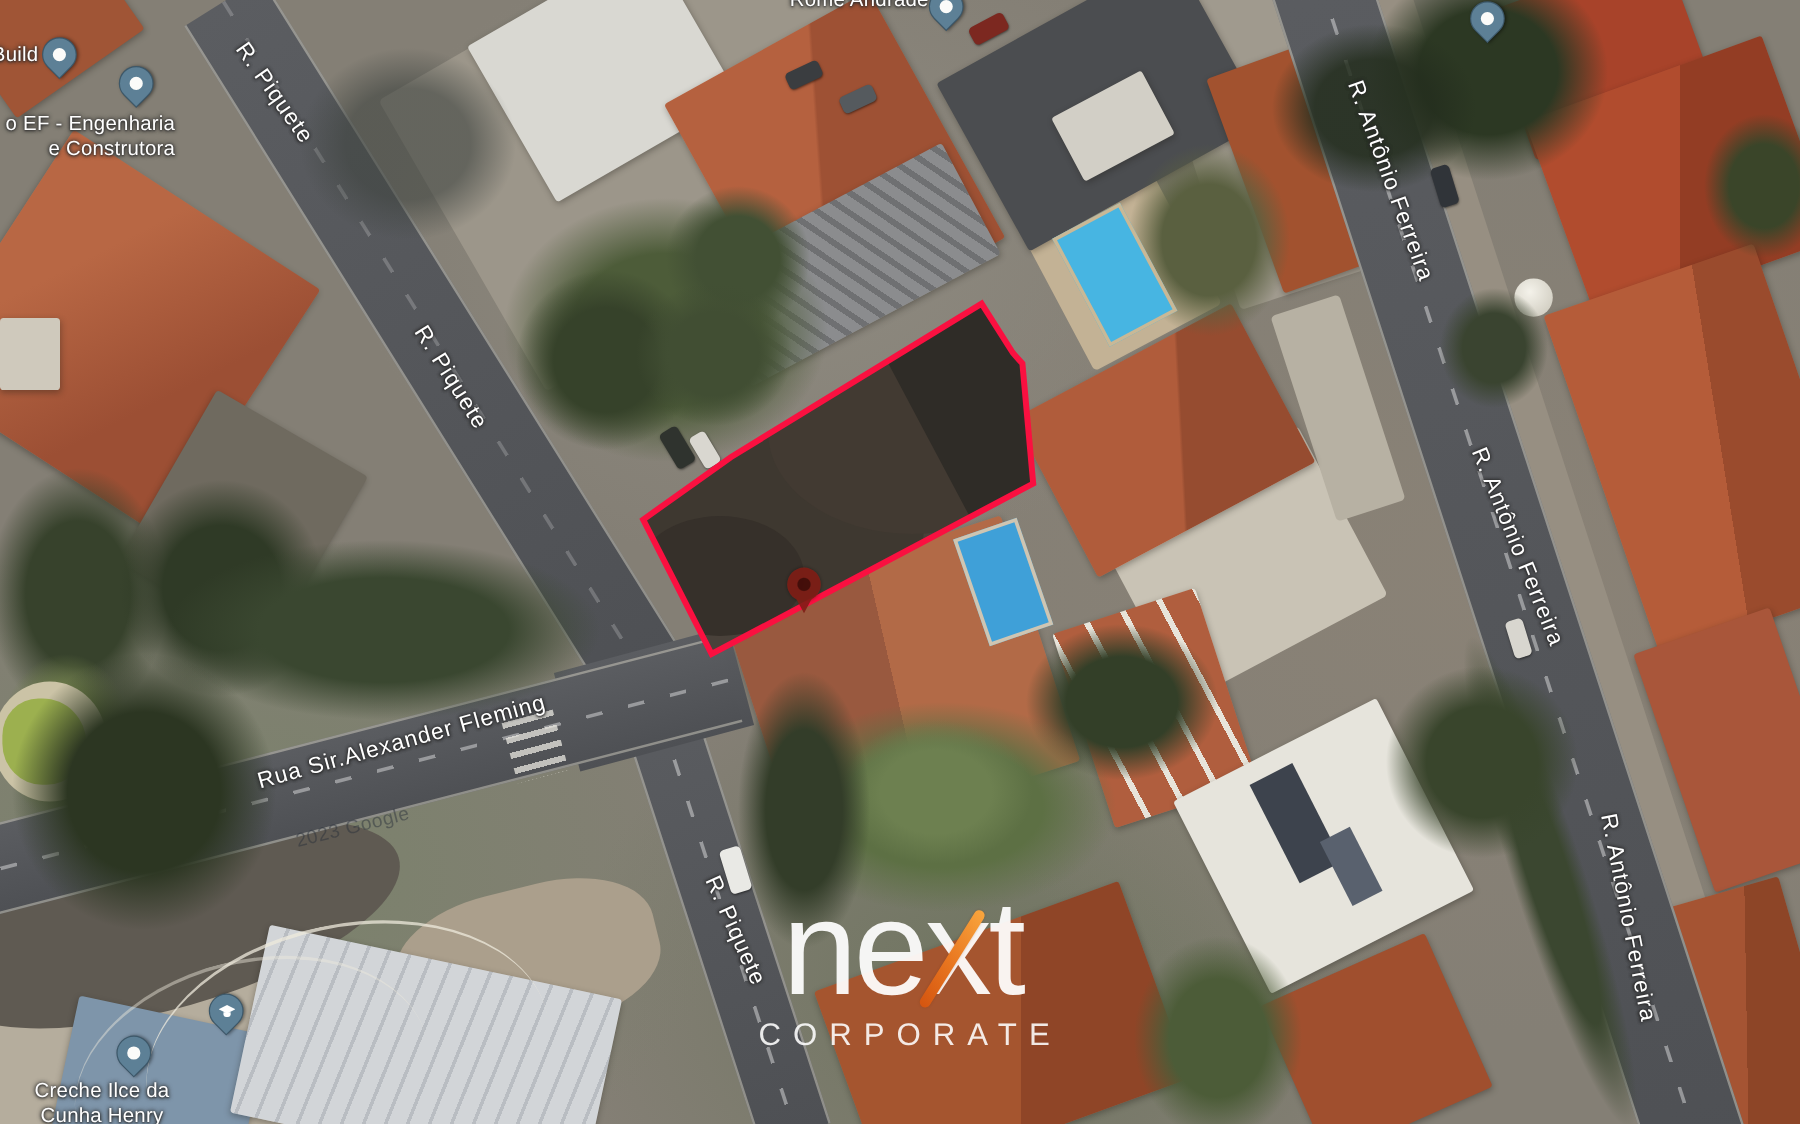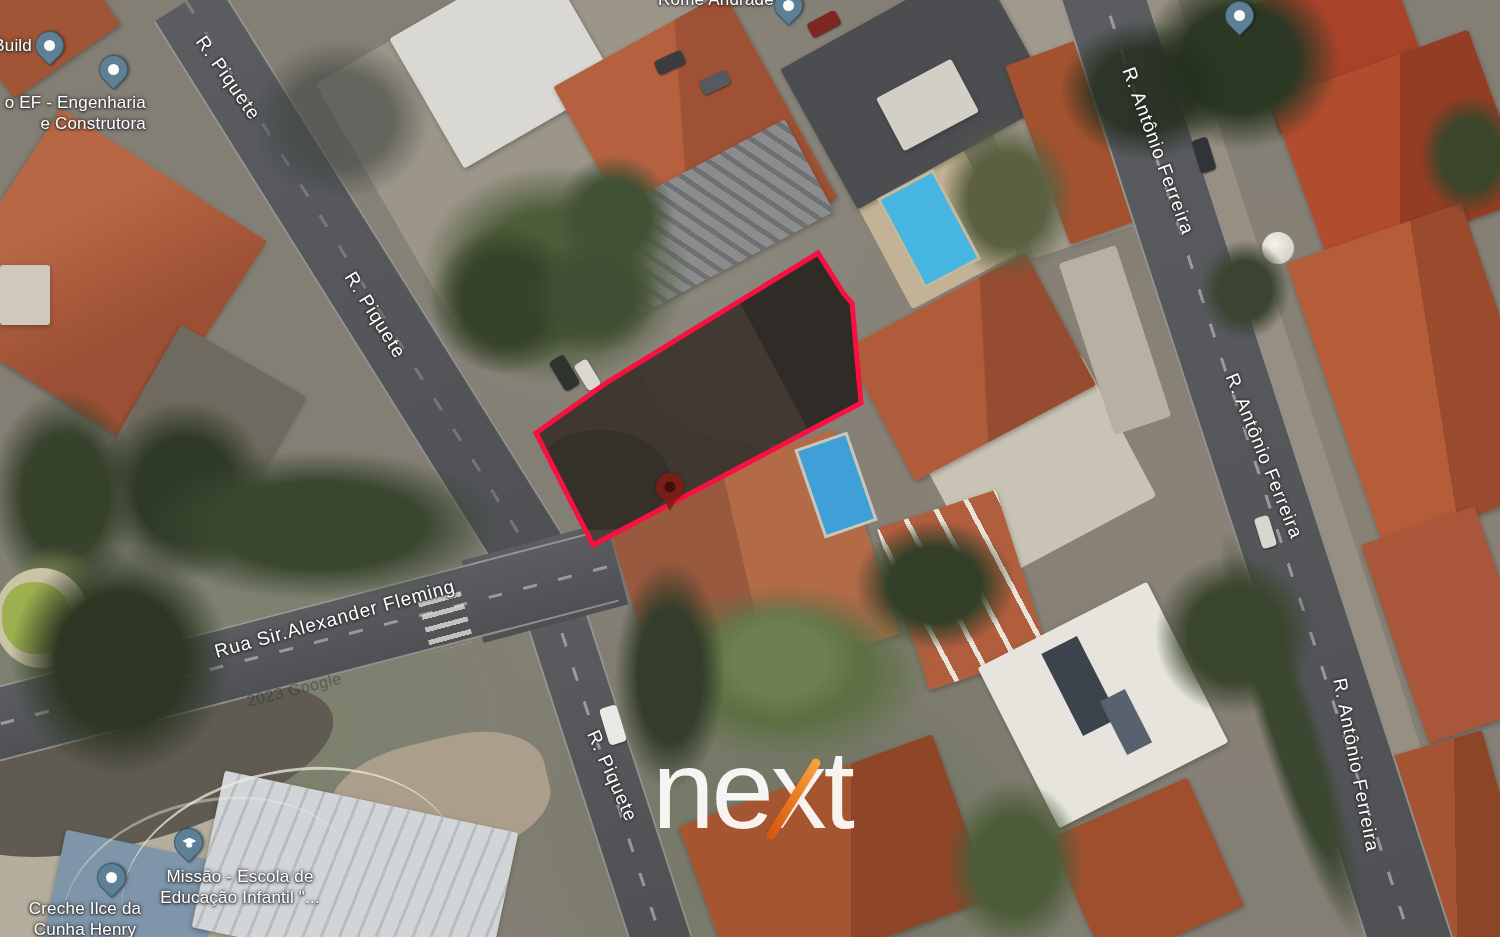--- a/index.html
+++ b/index.html
@@ -198,29 +198,26 @@
   <div class="street-label" style="left:1058px;top:140px;width:200px;transform:rotate(70deg);">R. Antônio Ferreira</div>
   <div class="street-label" style="left:1164px;top:445px;width:200px;transform:rotate(68deg);">R. Antônio Ferreira</div>
   <div class="street-label" style="left:1256px;top:754px;width:200px;transform:rotate(79deg);">R. Antônio Ferreira</div>
 
   <div class="poi-label" style="left:-60px;top:35px;width:92px;text-align:right;">Build</div>
   <div class="poi-label" style="left:-40px;top:92px;width:186px;text-align:right;">
     <div>o EF - Engenharia</div>
     <div>e Construtora</div>
   </div>
   <div class="poi-label" style="left:641px;top:-11px;width:150px;text-align:center;">Rome Andrade</div>
-  <div class="poi-label" style="left:120px;top:866px;width:240px;text-align:center;">
-    <div>Missão - Escola de</div>
-    <div>Educação Infantil "...</div>
-  </div>
   <div class="poi-label" style="left:-15px;top:898px;width:200px;text-align:center;">
     <div>Creche Ilce da</div>
     <div>Cunha Henry</div>
   </div>
 
   <div class="attrib" style="left:245px;top:676px;width:140px;transform:rotate(-14deg);">2023 Google</div>
 
   <div class="wm">
     <div class="wm-brand">next</div>
     <div class="wm-blade"></div>
+    <div class="wm-sub">CORPORATE</div>
   </div>
 
 </div>
 
 </body></html>

